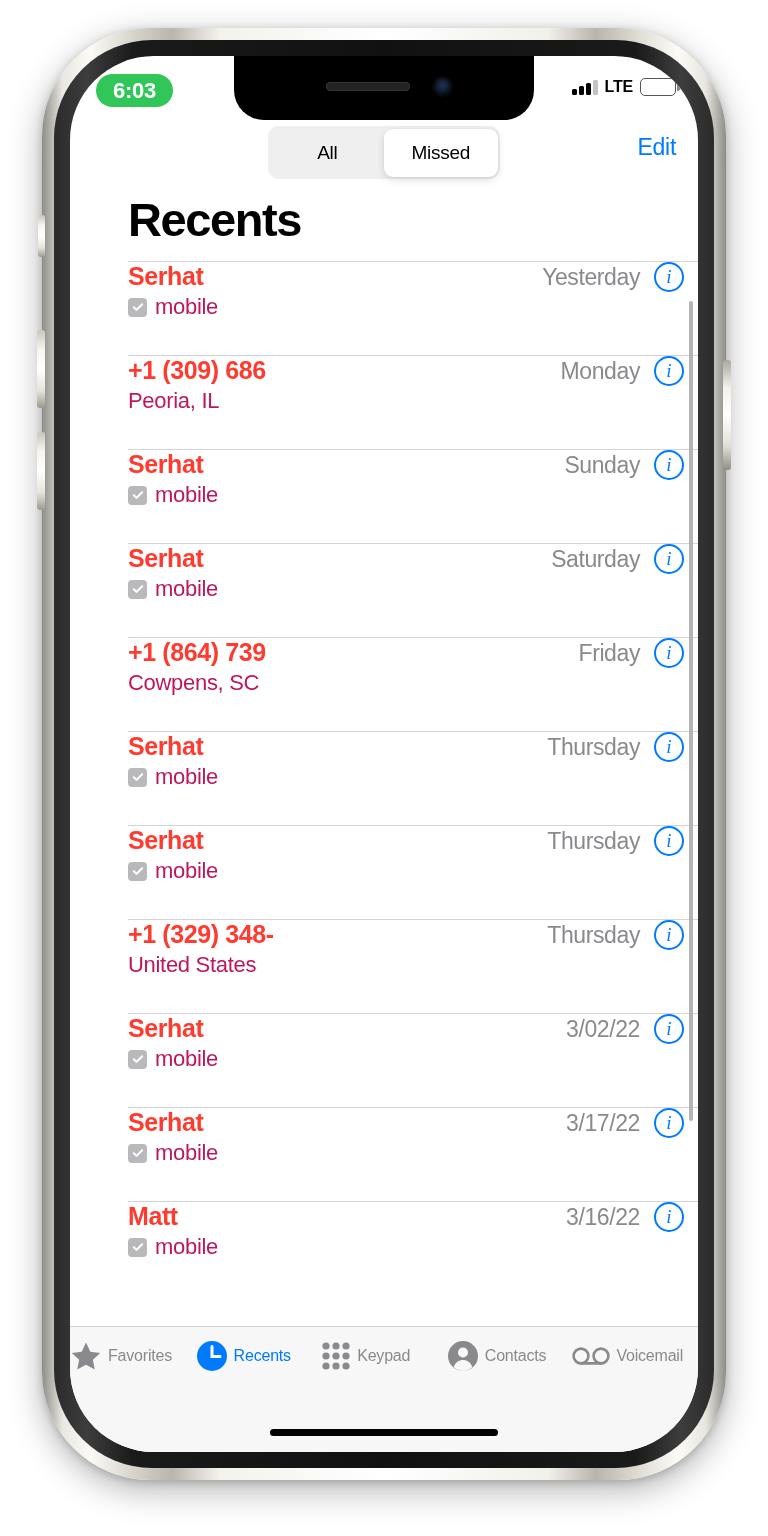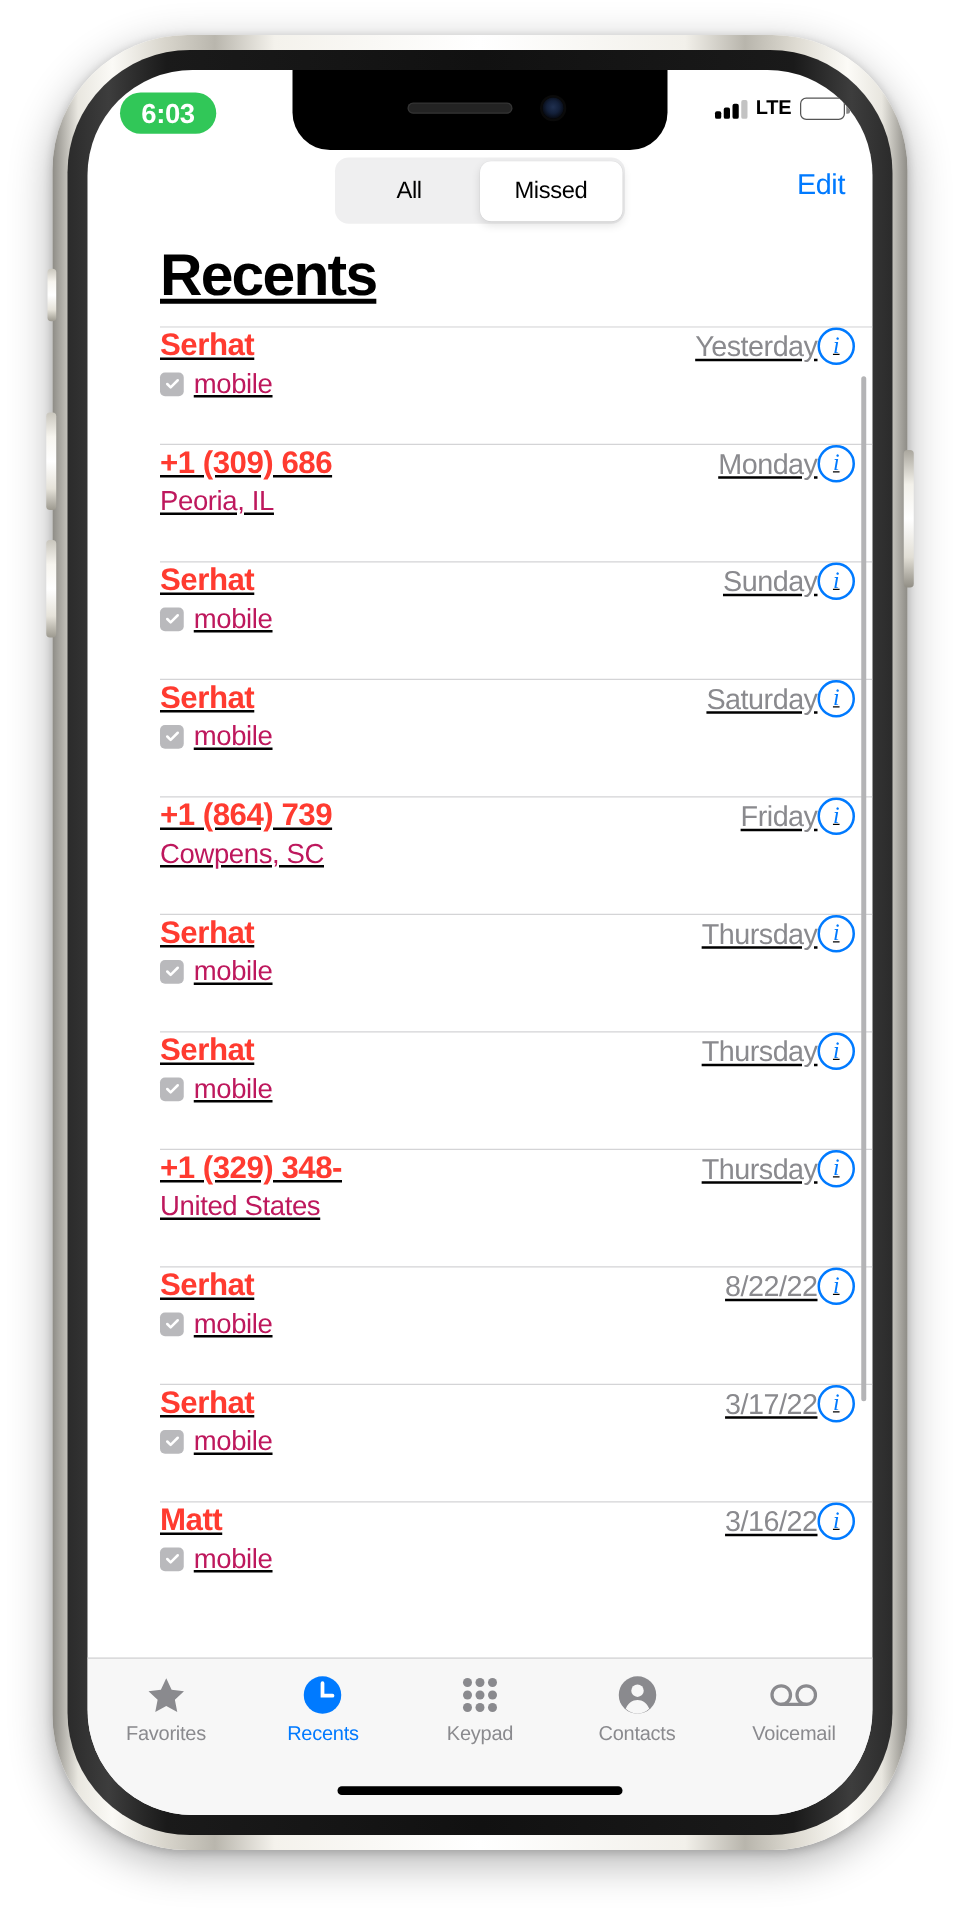--- a/index.html
+++ b/index.html
@@ -61,21 +61,20 @@
 
   .phone-screen {
     position: absolute;
     left: 70px;
     top: 56px;
     width: 628px;
     height: 1396px;
     border-radius: 84px;
     background: #ffffff;
     overflow: hidden;
-    text-decoration: underline;
   }
 
   
   .btn-side {
     position: absolute;
     background: linear-gradient(180deg,#c9c6bd,#f7f5ef 25%,#ffffff 50%,#e6e3da 78%,#9c998f);
     border-radius: 3px;
   }
   .btn-silent { left: 38px; top: 215px;  width: 7px; height: 42px; }
   .btn-volup  { left: 37px; top: 330px;  width: 8px; height: 78px; }
@@ -277,20 +276,21 @@
     border-radius: 4px;
     background: #B9B9BC;
     display: inline-flex;
     align-items: center;
     justify-content: center;
     flex: none;
   }
   .row-right {
     display: flex;
     align-items: center;
+    gap: 14px;
     flex: none;
   }
   .row-when {
     font-size: 23px;
     color: #8A8A8E;
     letter-spacing: -0.4px;
     white-space: nowrap;
   }
   .info-btn {
     width: 30px; height: 30px;
@@ -325,21 +325,21 @@
     background: #F7F7F7;
     border-top: 1px solid #D2D2D4;
     display: flex;
     align-items: flex-start;
     padding-top: 12px;
     z-index: 30;
   }
   .tab {
     flex: 1;
     display: flex;
-    flex-direction: column;
+    flex-direction: row;
     align-items: center;
     gap: 6px;
   }
   .tab-icon { height: 34px; display: flex; align-items: center; justify-content: center; }
   .tab-label {
     font-size: 16px;
     color: #8A8A8E;
     letter-spacing: -0.2px;
   }
   .tab.active .tab-label { color: var(--blue, #007AFF); }
@@ -535,21 +535,21 @@
               <div class="row-sub">
                 <span class="sim-check">
                   <svg width="12" height="12" viewBox="0 0 12 12">
                     <path d="M1.8 6.2 4.5 8.9 10.2 3.2" stroke="#ffffff" stroke-width="2" fill="none" stroke-linecap="round" stroke-linejoin="round"></path>
                   </svg>
                 </span>
                 <span>mobile</span>
               </div>
             </div>
             <div class="row-right">
-              <span class="row-when">8/22/22</span>
+              <span class="row-when">3/02/22</span>
               <span class="info-btn">i</span>
             </div>
           </div>
           <div class="call-row">
             <div class="row-main">
               <div class="row-title">Serhat</div>
               <div class="row-sub">
                 <span class="sim-check">
                   <svg width="12" height="12" viewBox="0 0 12 12">
                     <path d="M1.8 6.2 4.5 8.9 10.2 3.2" stroke="#ffffff" stroke-width="2" fill="none" stroke-linecap="round" stroke-linejoin="round"></path>

